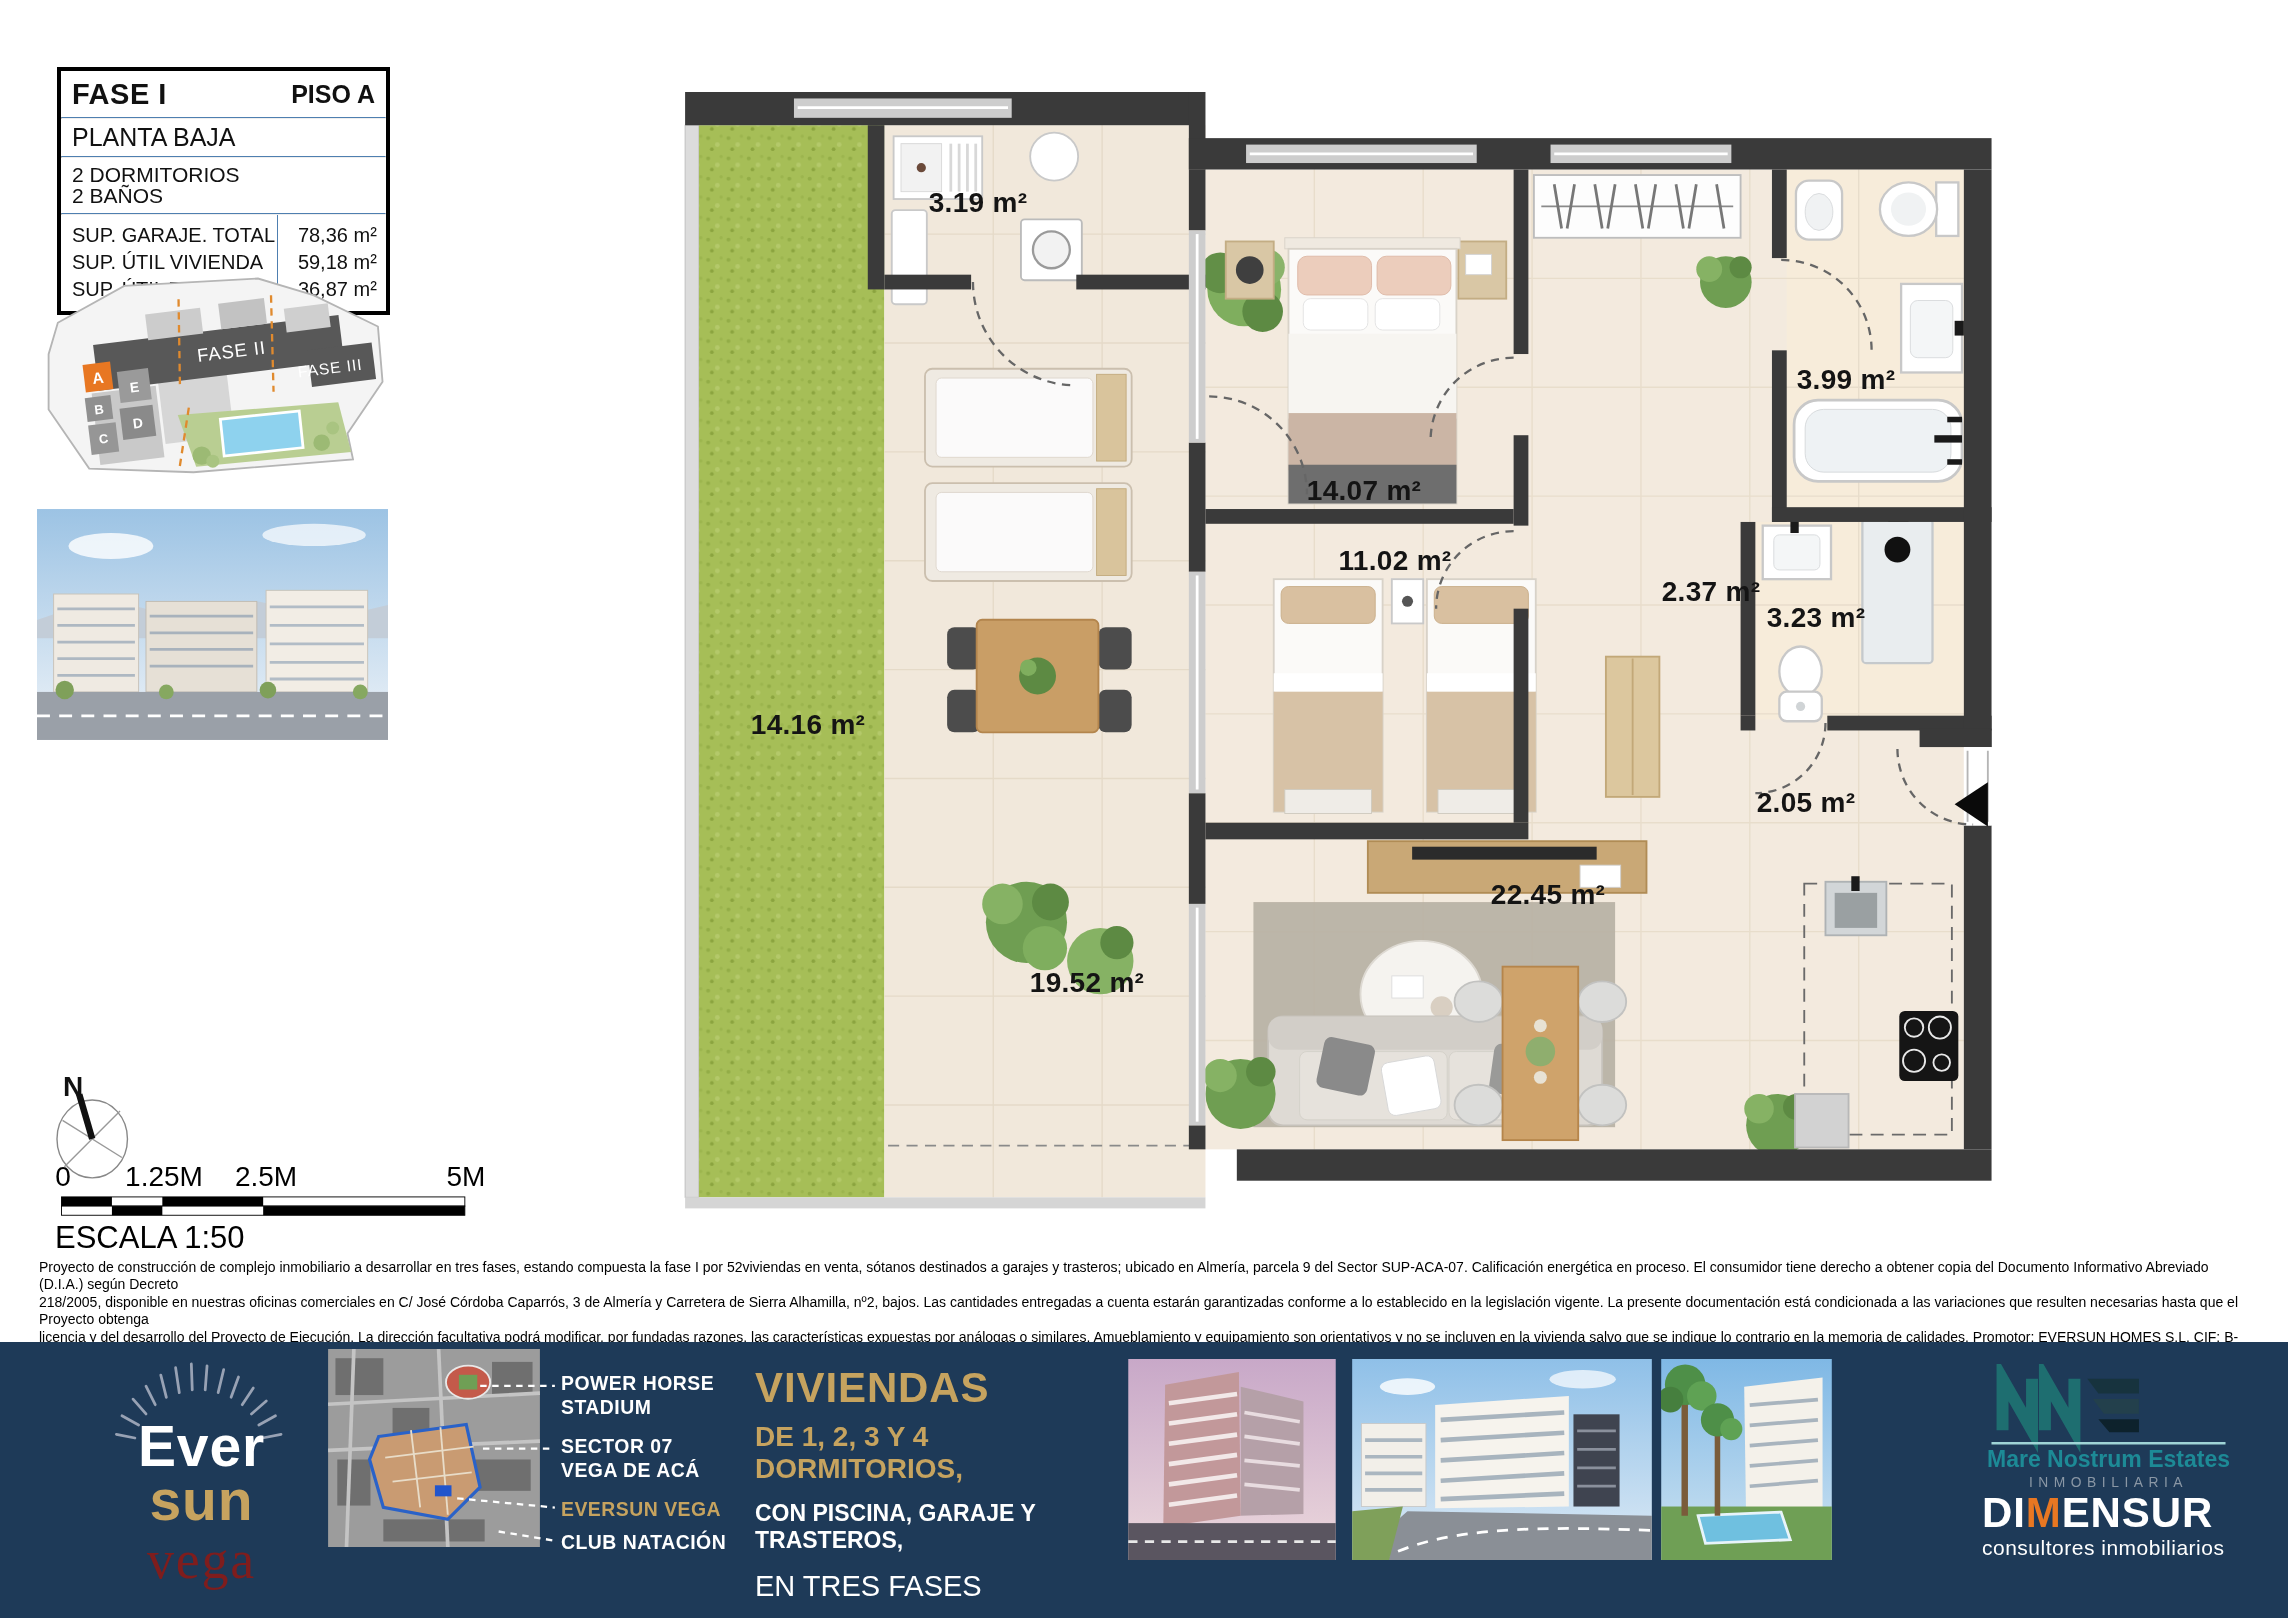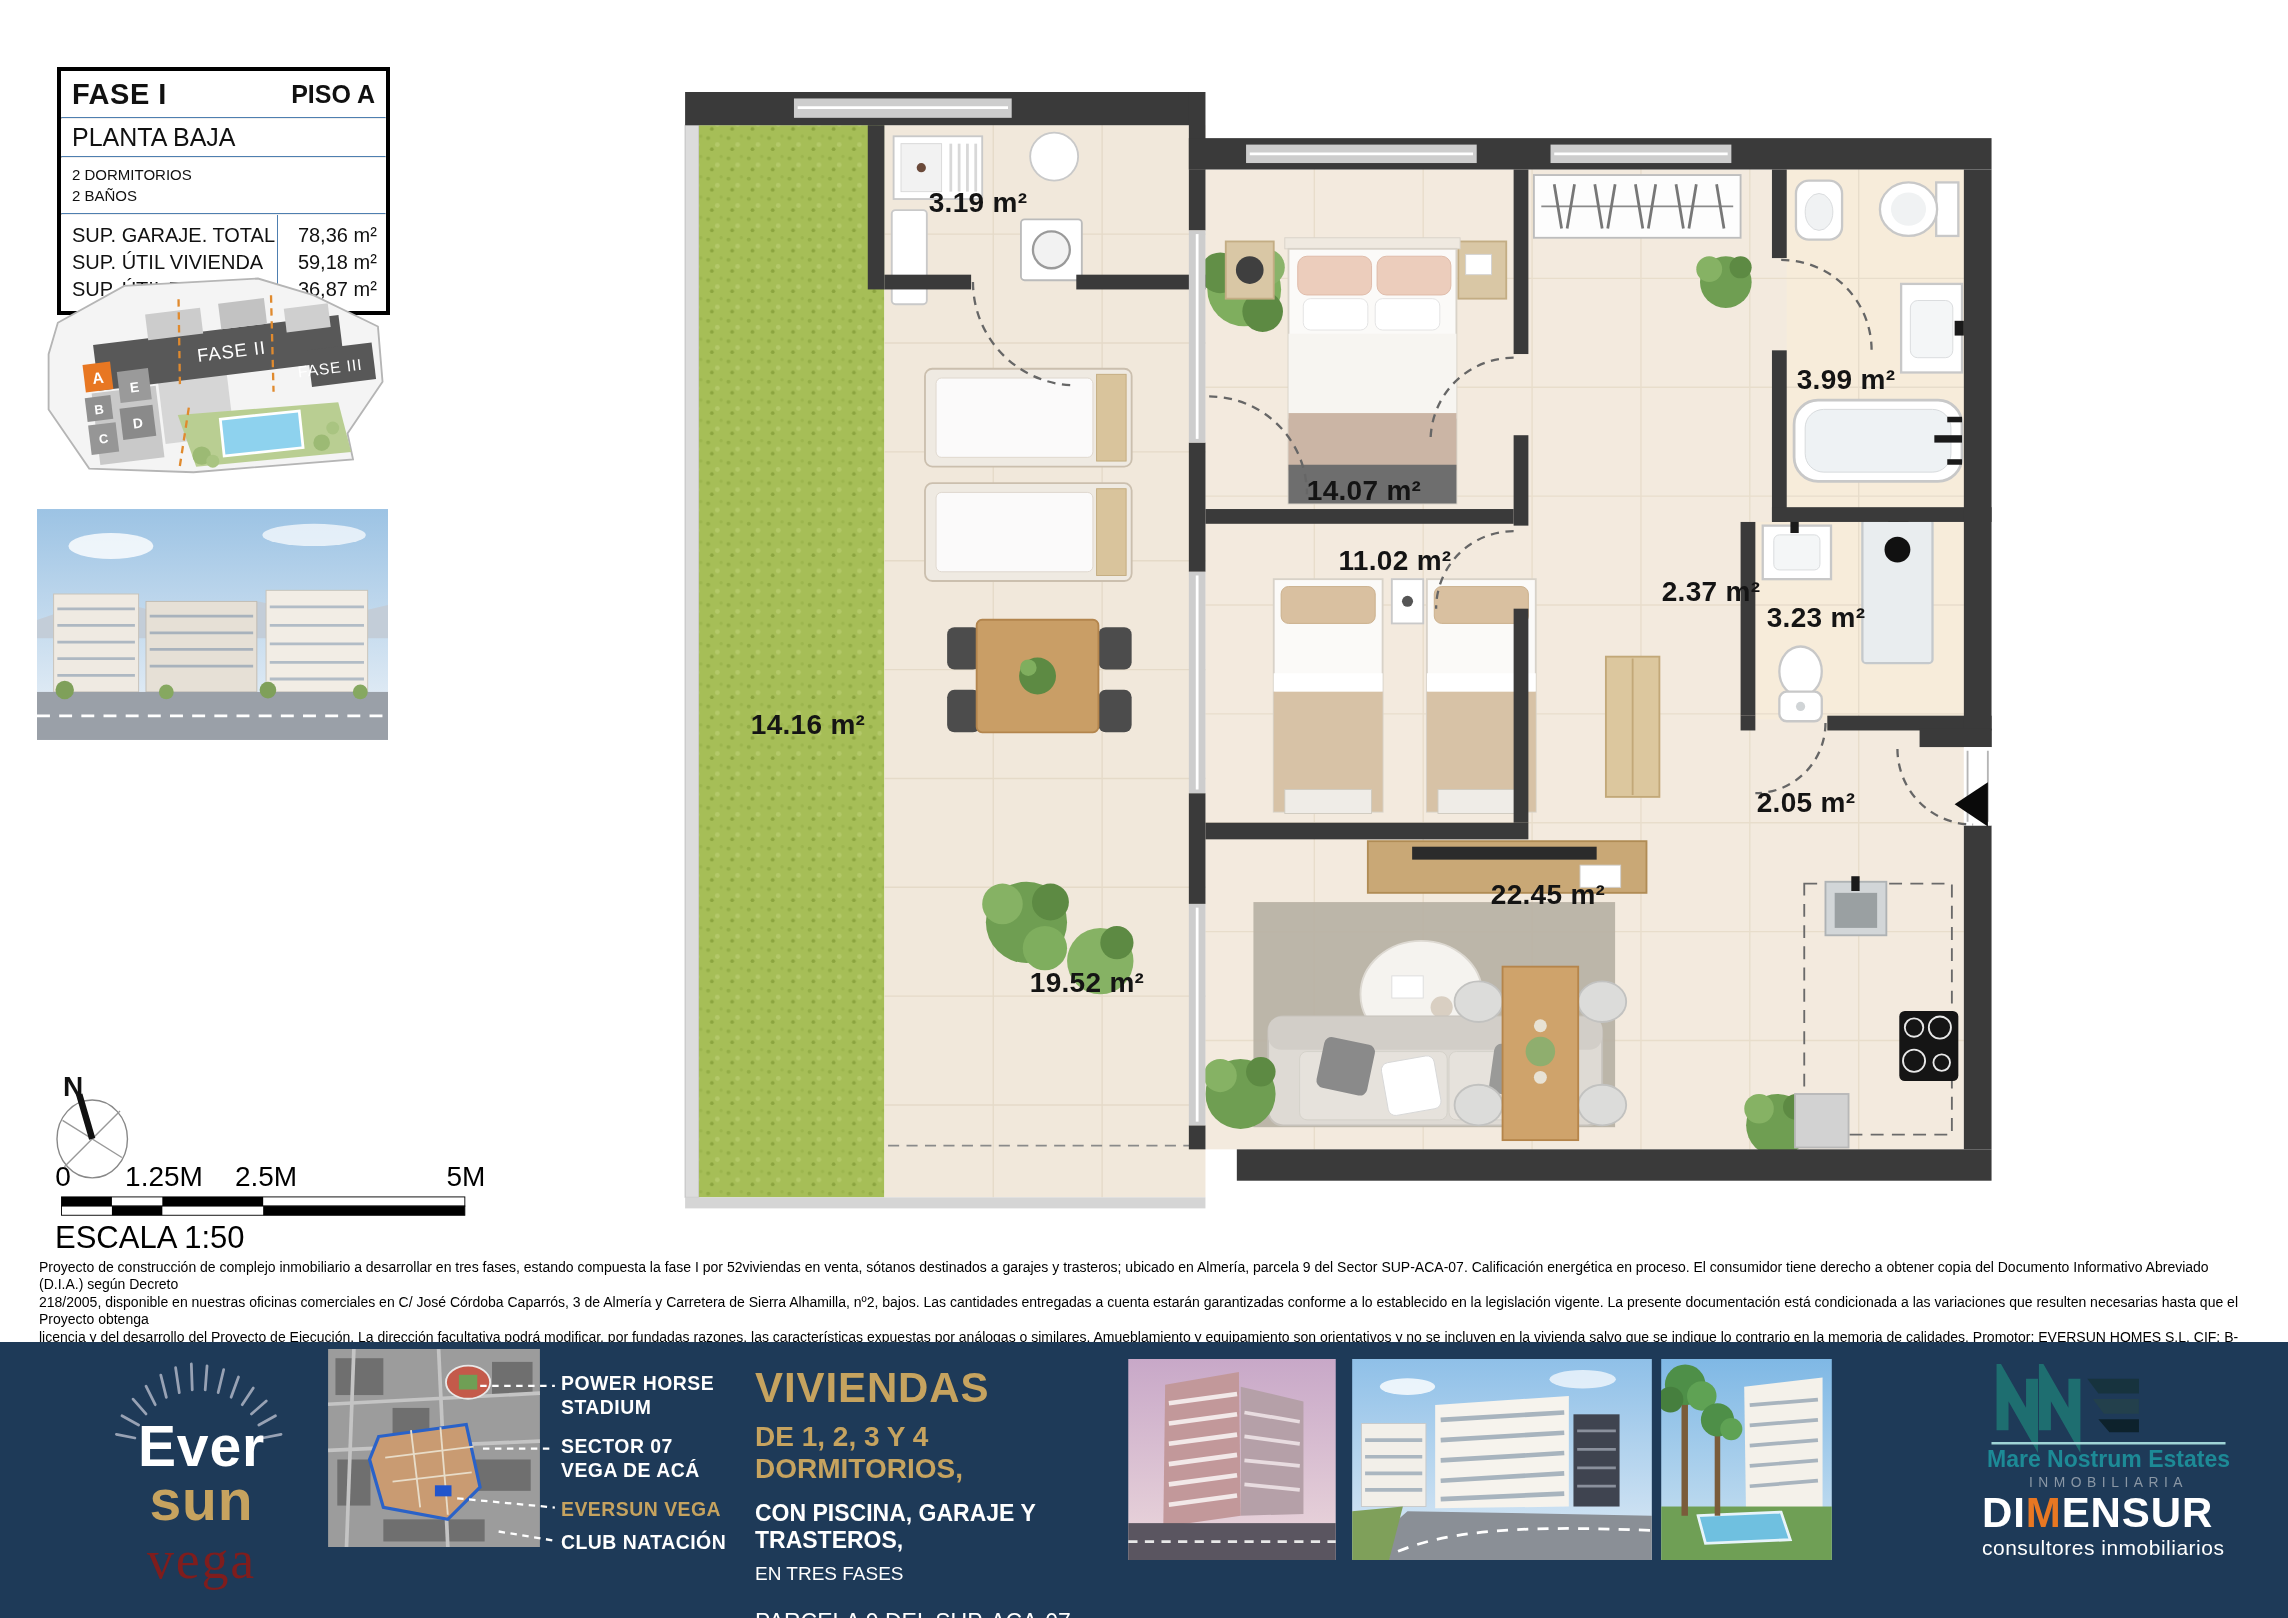--- a/index.html
+++ b/index.html
@@ -7,21 +7,21 @@
         font-family:"Liberation Sans",sans-serif;color:#111;}
   .abs{position:absolute;}
 
   
   #infobox{left:57px;top:50px;width:325px;border:4.6px solid #000;background:#fff;margin-top:17px;}
   #infobox .row1{display:flex;justify-content:space-between;align-items:center;padding:7.4px 11px 5.5px 11px;}
   #infobox .fase{font-size:29px;font-weight:800;letter-spacing:0.5px;}
   #infobox .piso{font-size:25px;font-weight:700;}
   .bluesep{border-top:1.8px solid #4e7fb0;margin:0;}
   #infobox .planta{font-size:25px;padding:4px 11px;}
-  #infobox .dorms{font-size:15px;line-height:21px;padding:6.5px 11px;}
+  #infobox .dorms{font-size:21px;line-height:21px;padding:6.5px 11px;}
   #infobox .sups{display:flex;}
   #infobox .supL{width:63%;padding:7.4px 0 7.4px 11px;border-right:1.8px solid #4e7fb0;}
   #infobox .supR{flex:1;padding:7.4px 9.2px 7.4px 0;text-align:right;}
   #infobox .supL div,#infobox .supR div{font-size:20px;line-height:27px;white-space:nowrap;}
 
   
   .room-label{position:absolute;transform:translate(-50%,-50%);font-size:28px;font-weight:600;
               color:#141414;white-space:nowrap;letter-spacing:0.3px;}
 
   
@@ -38,21 +38,21 @@
   .logo-sun{left:109px;top:1473px;width:185px;text-align:center;font-weight:700;font-size:57px;
             color:#c6a35f;letter-spacing:0.9px;line-height:54px;}
   .logo-vega{left:100px;top:1523px;width:203px;text-align:center;font-family:"Liberation Serif",serif;
              font-size:54px;color:#7f1d1d;letter-spacing:1.8px;line-height:74px;}
   .callout{position:absolute;color:#fff;font-weight:700;font-size:19.4px;letter-spacing:0.5px;line-height:24px;white-space:nowrap;}
   .callout.gold{color:#c6a35f;}
   .promo{left:755px;top:1364px;width:388px;}
   .promo .t1{color:#c6a35f;font-size:42px;font-weight:800;letter-spacing:0.9px;}
   .promo .t2{color:#c6a35f;font-size:28px;font-weight:800;margin-top:9.2px;}
   .promo .t3{color:#fff;font-size:23px;font-weight:700;margin-top:14.8px;}
-  .promo .t4{color:#fff;font-size:19px;margin-top:9px;}
+  .promo .t4{color:#fff;font-size:29px;margin-top:16px;}
   .promo .t5{color:#fff;font-size:23px;margin-top:24px;}
   .fphoto{position:absolute;top:1359px;height:201px;overflow:hidden;}
   #dimensur{left:1982px;top:1490px;width:258px;text-align:left;color:#fff;}
   #dimensur .big{font-size:42px;font-weight:800;letter-spacing:0.9px;line-height:46px;}
   #dimensur .big .m{color:#e87722;}
   #dimensur .sub{font-size:21px;margin-top:0px;letter-spacing:0.5px;}
 </style>
 </head>
 <body>
 

